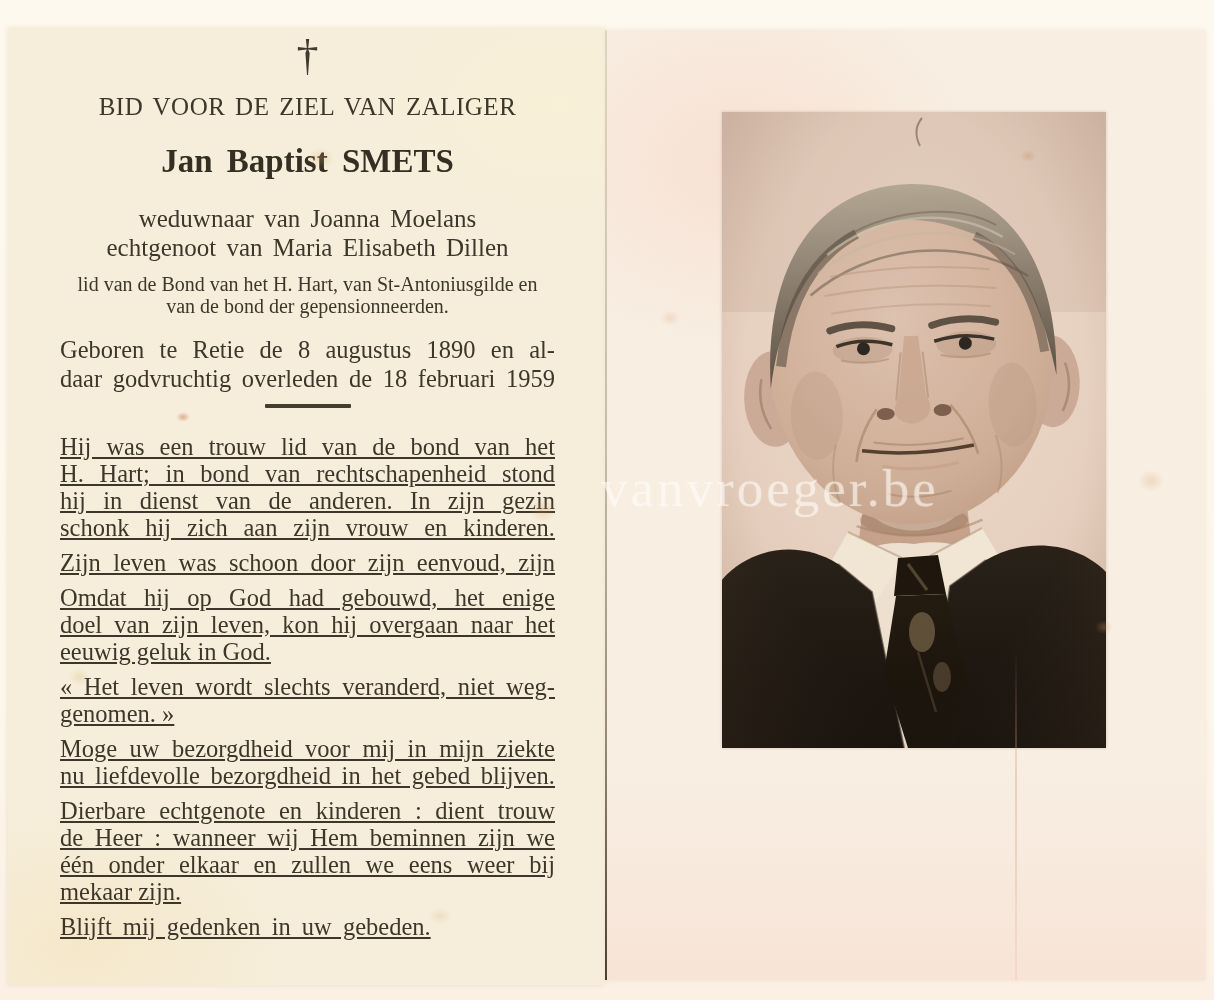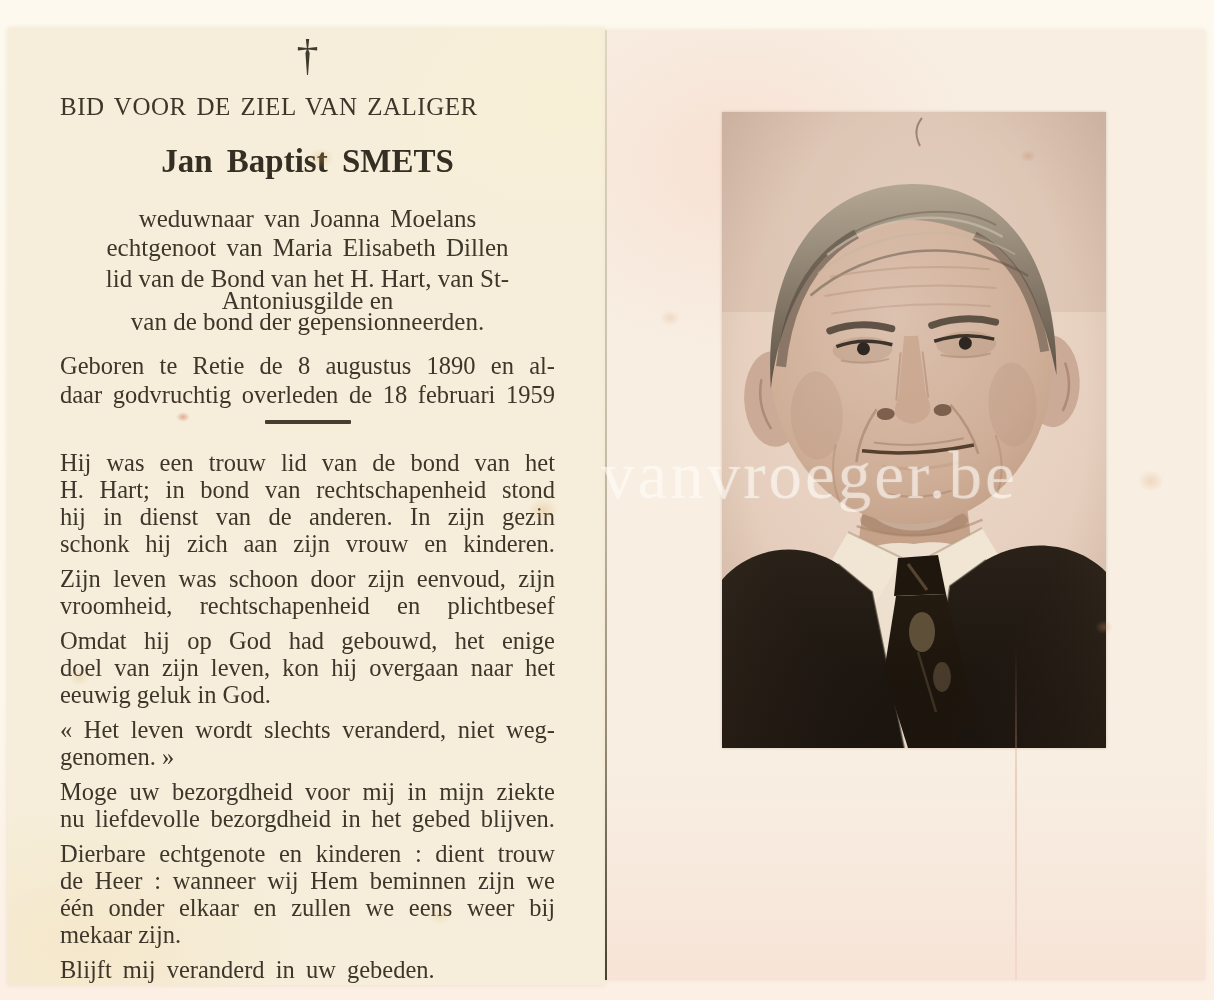--- a/index.html
+++ b/index.html
@@ -19,29 +19,29 @@
     position:absolute;left:8px;top:28px;width:597px;height:957px;
     background:
       radial-gradient(ellipse 300px 200px at 12% 96%, rgba(244,226,190,.55), rgba(244,226,190,0) 70%),
       radial-gradient(ellipse 260px 180px at 92% 8%, rgba(250,240,214,.7), rgba(250,240,214,0) 70%),
       #f6eeda;
     box-shadow:0 0 5px rgba(160,130,85,.18);
     color:#3e362a;
   }
   .content{padding:0 50px 0 52px;}
   .cross{margin-top:5px;text-align:center;font-size:44px;line-height:46px;color:#413a2e;}
-  .title{margin-top:13px;text-align:left;font-size:25px;line-height:30px;letter-spacing:.5px;word-spacing:3px;}
+  .title{margin-top:13px;text-align:center;font-size:25px;line-height:30px;letter-spacing:.5px;word-spacing:3px;}
   .name{margin-top:21px;text-align:center;font-size:33px;line-height:36px;font-weight:bold;word-spacing:6px;color:#352e23;}
   .rel{text-align:center;font-size:25px;line-height:29px;word-spacing:4px;}
   .rel.first{margin-top:25px;}
-  .membership{margin-top:6px;font-size:25px;line-height:21.5px;}
+  .membership{margin-top:12px;font-size:20px;line-height:21.5px;}
   .life{margin-top:18px;font-size:24.5px;line-height:29px;}
   .divider{margin:11px auto 0 auto;width:86px;height:4px;background:#453d30;border-radius:1px;}
   .bodytext{margin-top:25px;font-size:24.5px;line-height:27px;}
-  .para{margin-top:8px;}
+  .para{margin-top:8px;text-decoration:underline;}
   .para.firstp{margin-top:0;}
   .ln{text-align:justify;text-align-last:justify;}
   .ln.last{text-align-last:left;}
   .ctr{text-align:center;text-align-last:center;}
   .wsp{word-spacing:5px;}
 
   
   .fold-line{
     position:absolute;left:605px;top:30px;width:2px;height:950px;
     background:linear-gradient(to bottom,
@@ -63,22 +63,22 @@
     box-shadow:0 0 3px rgba(120,85,60,.25);
   }
   .photo svg{display:block;}
   .crease{
     position:absolute;left:408px;top:620px;width:2px;height:330px;
     background:linear-gradient(to bottom, rgba(214,158,138,0), rgba(214,158,138,.4) 40%, rgba(214,158,138,.15));
   }
 
   
   .watermark{
-    position:absolute;left:601px;top:440px;width:500px;
-    font-size:67px;line-height:70px;letter-spacing:3px;
+    position:absolute;left:601px;top:453px;width:500px;
+    font-size:53px;line-height:70px;letter-spacing:3px;
     color:rgba(255,253,247,.52);
     text-shadow:0 0 2px rgba(255,255,255,.22);
     pointer-events:none;z-index:5;
   }
 
   
   .spot{position:absolute;border-radius:50%;pointer-events:none;}
   .s1{left:168px;top:384px;width:14px;height:10px;background:radial-gradient(rgba(196,92,60,.45),rgba(196,92,60,0) 70%);}
   .s2{left:300px;top:120px;width:26px;height:20px;background:radial-gradient(rgba(205,160,95,.28),rgba(205,160,95,0) 70%);}
   .s3{left:520px;top:470px;width:30px;height:24px;background:radial-gradient(rgba(210,150,90,.25),rgba(210,150,90,0) 70%);}
@@ -122,21 +122,20 @@
 
         <div class="para firstp">
           <div class="ln">Hij was een trouw lid van de bond van het</div>
           <div class="ln">H. Hart; in bond van rechtschapenheid stond</div>
           <div class="ln">hij in dienst van de anderen. In zijn gezin</div>
           <div class="ln">schonk hij zich aan zijn vrouw en kinderen.</div>
         </div>
 
         <div class="para">
           <div class="ln">Zijn leven was schoon door zijn eenvoud, zijn</div>
-          <div class="ln">vroomheid, rechtschapenheid en plichtbesef</div>
         </div>
 
         <div class="para">
           <div class="ln">Omdat hij op God had gebouwd, het enige</div>
           <div class="ln">doel van zijn leven, kon hij overgaan naar het</div>
           <div class="ln last">eeuwig geluk in God.</div>
         </div>
 
         <div class="para">
           <div class="ln">« Het leven wordt slechts veranderd, niet weg-</div>
@@ -149,21 +148,21 @@
         </div>
 
         <div class="para">
           <div class="ln">Dierbare echtgenote en kinderen : dient trouw</div>
           <div class="ln">de Heer : wanneer wij Hem beminnen zijn we</div>
           <div class="ln">één onder elkaar en zullen we eens weer bij</div>
           <div class="ln last">mekaar zijn.</div>
         </div>
 
         <div class="para">
-          <div class="ln last wsp">Blijft mij veranderd in uw gebeden.</div>
+          <div class="ln last wsp">Blijft mij gedenken in uw gebeden.</div>
         </div>
 
       </div>
     </div>
 
     <div class="spot s1"></div>
     <div class="spot s2"></div>
     <div class="spot s3"></div>
     <div class="spot s4"></div>
     <div class="spot s8"></div>

